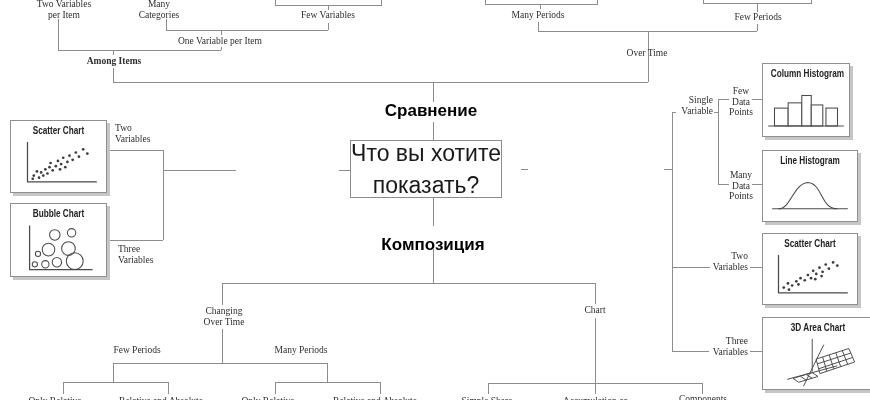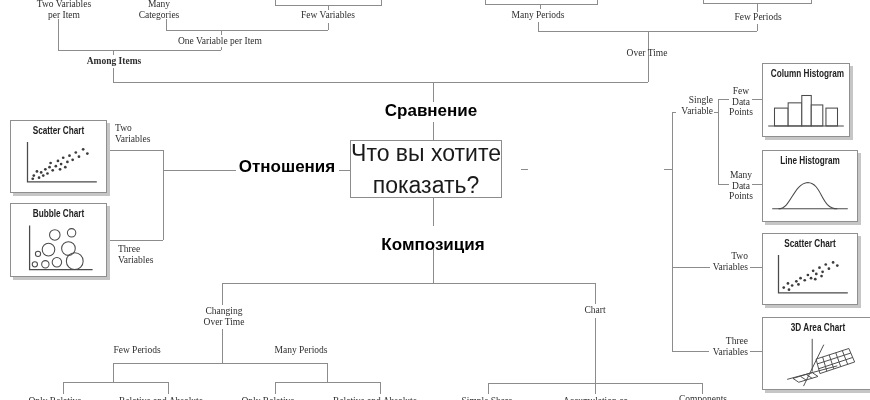--- a/index.html
+++ b/index.html
@@ -97,21 +97,20 @@
   <div class="v" style="left:275px;top:382px;height:12px;"></div>
   <div class="v" style="left:380px;top:382px;height:12px;"></div>
   <div class="v" style="left:595px;top:283px;height:21px;"></div>
   <div class="v" style="left:595px;top:318px;height:65px;"></div>
   <div class="h" style="left:488px;top:383px;width:214px;"></div>
   <div class="v" style="left:488px;top:383px;height:11px;"></div>
   <div class="v" style="left:595px;top:383px;height:11px;"></div>
   <div class="v" style="left:702px;top:383px;height:11px;"></div>
 
   <div class="heading" style="left:431px;top:102px;">Сравнение</div>
-  <div class="heading" style="left:287px;top:158px;">Отношения</div>
   <div class="heading" style="left:433px;top:236px;">Композиция</div>
   <div class="qbox">Что вы хотите
 показать?</div>
 
   <div class="lbl" style="left:64px;top:-1px;">Two Variables
 per Item</div>
   <div class="lbl" style="left:159px;top:-1px;">Many
 Categories</div>
   <div class="lbl" style="left:328px;top:10px;">Few Variables</div>
   <div class="lbl" style="left:220px;top:36px;">One Variable per Item</div>

